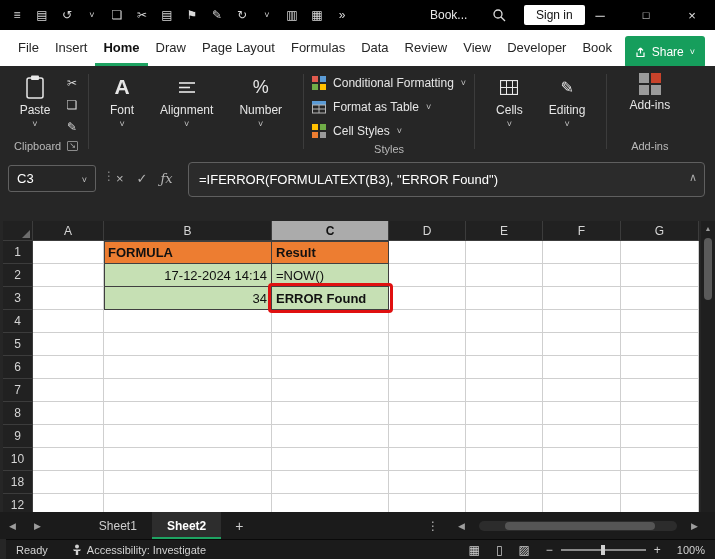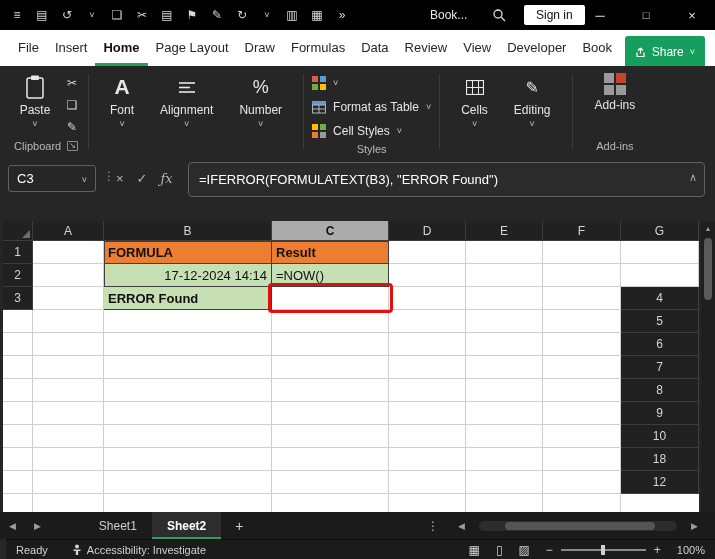--- a/index.html
+++ b/index.html
@@ -137,22 +137,22 @@
     <span class="win-btn">─</span>
     <span class="win-btn max">□</span>
     <span class="win-btn">×</span>
   </div>
 </div>
 
 <div class="menubar">
   <span class="mtab">File</span>
   <span class="mtab">Insert</span>
   <span class="mtab active">Home</span>
+  <span class="mtab">Draw</span>
   <span class="mtab">Page Layout</span>
-  <span class="mtab">Draw</span>
   <span class="mtab">Formulas</span>
   <span class="mtab">Data</span>
   <span class="mtab">Review</span>
   <span class="mtab">View</span>
   <span class="mtab">Developer</span>
   <span class="mtab">Book</span>
   <span class="share-btn">
     <svg width="11" height="11">
         <path d="M5.5 1 L8 3.5 M5.5 1 L3 3.5 M5.5 1 L5.5 6.5" stroke="#fff" stroke-width="1.2" fill="none"></path>
         <path d="M2 5.5 V9.5 H9 V5.5" stroke="#fff" stroke-width="1.2" fill="none"></path>
@@ -216,20 +216,21 @@
 
   <div class="rgroup">
     <div class="styles-group">
       <div class="srow">
         <svg width="14" height="14">
             <rect x="0" y="0" width="6" height="6" fill="#E05A4E"></rect>
             <rect x="8" y="0" width="6" height="6" fill="#5B9BD5"></rect>
             <rect x="0" y="8" width="6" height="6" fill="#70AD47"></rect>
             <rect x="8" y="8" width="6" height="6" fill="#FFC000"></rect>
           </svg>
+        <span>Conditional Formatting</span>
         <span class="bcaret">˅</span>
       </div>
       <div class="srow">
         <svg width="14" height="14">
             <rect x="0" y="1" width="14" height="4" fill="#5B9BD5"></rect>
             <rect x="0.5" y="5" width="13" height="8" fill="none" stroke="#b5b5b5"></rect>
             <line x1="7" y1="5" x2="7" y2="13" stroke="#b5b5b5"></line>
             <line x1="0.5" y1="9" x2="13.5" y2="9" stroke="#b5b5b5"></line>
           </svg>
         <span>Format as Table</span>
@@ -330,20 +331,21 @@
     <div class="row-h">2</div>
     <div class="cell"></div>
     <div class="cell fill-green rb al-right rb-l">17-12-2024 14:14</div>
     <div class="cell fill-green rb al-left">=NOW()</div>
     <div class="cell"></div>
     <div class="cell"></div>
     <div class="cell"></div>
     <div class="cell"></div>
     <div class="row-h">3</div>
     <div class="cell"></div>
+    <div class="cell fill-green rb al-right rb-l">34</div>
     <div class="cell fill-green rb al-left b">ERROR Found</div>
     <div class="cell"></div>
     <div class="cell"></div>
     <div class="cell"></div>
     <div class="cell"></div>
     <div class="row-h">4</div>
     <div class="cell"></div>
     <div class="cell"></div>
     <div class="cell"></div>
     <div class="cell"></div>

